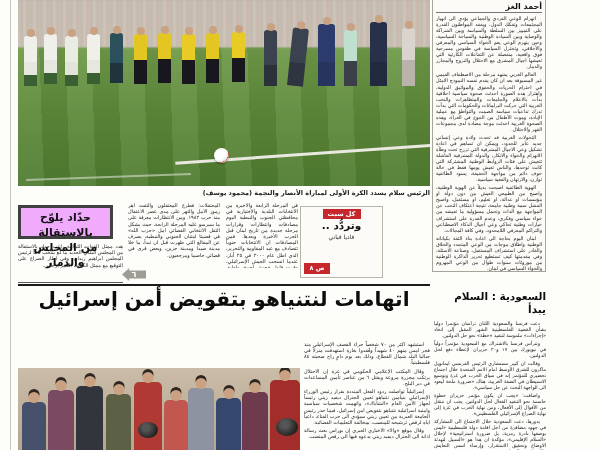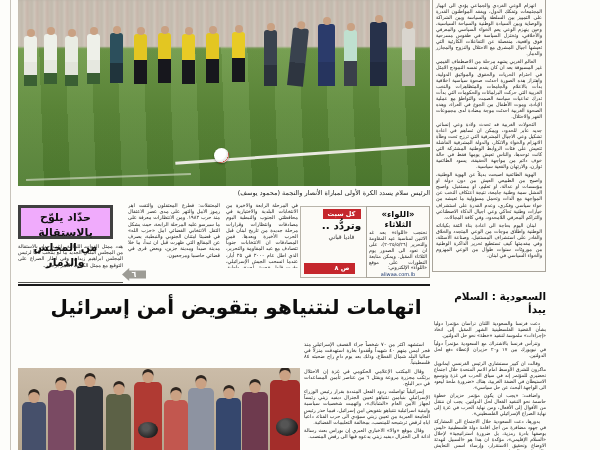--- a/index.html
+++ b/index.html
@@ -17,21 +17,21 @@
     filter:blur(1.6px);opacity:.9;}
   .pitch-stripes{left:0;top:47px;width:100%;height:139px;
     background:repeating-linear-gradient(88deg,rgba(255,255,255,.06) 0 26px,rgba(0,0,0,.05) 26px 52px);}
   .touchline{left:38%;top:152px;width:68%;height:3px;background:#e9e9e0;transform:rotate(-4deg);}
   .touchline2{left:2%;top:176px;width:40%;height:2px;background:rgba(233,233,224,.55);transform:rotate(-2deg);}
   .person{position:absolute;width:13px;height:50px;border-radius:3px 3px 0 0;}
   .person::before{content:"";position:absolute;left:50%;top:-7px;transform:translateX(-50%);
     width:8px;height:8px;border-radius:50%;background:#c9a183;}
   .ball{left:196px;top:148px;width:15px;height:15px;border-radius:50%;
     background:radial-gradient(circle at 35% 35%,#ffffff 45%,#e3e3e3 65%,#c33b2e 66%,#ffffff 78%);box-shadow:0 1px 2px rgba(0,0,0,.4);}
-  .caption{left:18px;top:189px;width:412px;font-size:6.5px;color:#222;text-align:right;direction:rtl;}
+  .caption{left:18px;top:189px;width:412px;font-size:6.5px;color:#222;text-align:right;direction:rtl;font-weight:bold;}
   
   .opinion-box{left:432px;top:0;width:114px;height:272px;border:1px solid #a9a49a;border-top:none;
     background:#fcfbf7;padding:2px 3px;box-sizing:border-box;direction:rtl;overflow:hidden;}
   .opinion-byline{font-weight:bold;font-size:8px;text-align:right;border-bottom:1px solid #777;
     padding-bottom:1px;margin-bottom:2px;color:#111;}
   .opinion-box p{margin:0 0 2px 0;font-size:4.9px;line-height:6.05px;text-align:justify;color:#1c1c1c;text-indent:6px;}
   
   .haddad-box{left:18px;top:205px;width:95px;height:34px;background:#f0abfc;border:3px solid #404040;
     text-align:center;font-weight:bold;font-size:11px;line-height:15px;direction:rtl;color:#111;box-sizing:border-box;padding-top:2px;}
   .haddad-body{left:18px;top:243px;width:105px;height:37px;font-size:5px;line-height:6.2px;
@@ -45,30 +45,30 @@
     line-height:13px;text-align:center;font-weight:bold;
     clip-path:polygon(0 50%,30% 0,30% 20%,100% 20%,100% 80%,30% 80%,30% 100%);}
   .mabain-box{left:300px;top:206px;width:83px;height:72px;border:1px solid #b9b5ab;background:#fcfbf7;
     box-sizing:border-box;direction:rtl;text-align:center;}
   .mabain-tag{margin:2px auto 0;width:38px;height:10px;background:#c5272d;color:#fff;font-size:6.5px;
     line-height:10px;font-weight:bold;}
   .mabain-t1{font-weight:bold;font-size:10.5px;line-height:13px;margin-top:2px;color:#111;}
   .mabain-t2{font-weight:bold;font-size:10.5px;line-height:12px;color:#111;}
   .mabain-author{font-size:6px;color:#333;margin-top:2px;}
   .mabain-badge{position:absolute;left:3px;bottom:3px;width:26px;height:11px;background:#c5272d;
-    color:#fff;font-size:6.5px;line-height:11px;font-weight:bold;text-align:center;padding-left:25px;}
+    color:#fff;font-size:6.5px;line-height:11px;font-weight:bold;text-align:center;}
   .liwaa-box{left:366px;top:206px;width:64px;height:72px;border:1px solid #aaa69c;background:#fcfbf7;
     box-sizing:border-box;padding:2px;direction:rtl;overflow:hidden;}
   .liwaa-title{font-weight:bold;font-size:8.5px;text-align:center;color:#111;margin-bottom:1px;}
   .liwaa-body{font-size:4.8px;line-height:5.9px;text-align:justify;color:#1c1c1c;}
   .liwaa-url{direction:ltr;font-size:5px;text-align:center;color:#16326b;}
   
   .band-rule{left:18px;top:284px;width:412px;height:2px;background:#1b1b1b;}
-  .headline1{left:30px;top:288px;width:412px;text-align:center;font-weight:bold;font-size:20px;
-    line-height:23px;direction:rtl;color:#0d0d0d;margin-top:8px;}
+  .headline1{left:18px;top:288px;width:412px;text-align:center;font-weight:bold;font-size:20px;
+    line-height:23px;direction:rtl;color:#0d0d0d;}
   .headline2{left:18px;top:312px;width:412px;text-align:center;font-weight:bold;font-size:21px;
     line-height:25px;direction:rtl;color:#0d0d0d;}
   
   .gaza-photo{left:18px;top:368px;width:282px;height:82px;overflow:hidden;
     background:linear-gradient(#cbbca8,#b5a68f);}
   .kid{position:absolute;border-radius:5px 5px 0 0;}
   .kid::before{content:"";position:absolute;left:50%;top:-10px;transform:translateX(-50%);
     width:11px;height:11px;border-radius:50%;background:#caa183;box-shadow:0 -3px 0 0 #2e2620;}
   .pot{position:absolute;border-radius:50%;background:radial-gradient(circle at 40% 35%,#555 20%,#222 70%);}
   .gaza-col{left:304px;top:341px;width:126px;height:109px;font-size:5px;line-height:6.15px;
@@ -107,20 +107,21 @@
     <div class="person" style="left:272px;top:28px;height:58px;width:16px;background:linear-gradient(#39424e 0 60%,#2e3540 60% 100%);transform:rotate(6deg);"></div>
     <div class="person" style="left:300px;top:24px;height:62px;width:17px;background:linear-gradient(#2b3b6b 0 62%,#26345e 62% 100%);"></div>
     <div class="person" style="left:326px;top:30px;height:56px;background:linear-gradient(#bfe0cf 0 55%,#3a3f4a 55% 100%);"></div>
     <div class="person" style="left:352px;top:22px;height:64px;width:17px;background:linear-gradient(#27314a 0 62%,#212a3f 62% 100%);"></div>
     <div class="person" style="left:384px;top:28px;height:58px;background:linear-gradient(#d9d5ce 0 55%,#b9b4ab 55% 100%);"></div>
     <div class="abs ball"></div>
   </div>
   <div class="abs caption">الرئيس سلام يسدد الكرة الأولى لمباراة الأنصار والنجمة (محمود يوسف)</div>
 
   <div class="abs opinion-box">
+    <div class="opinion-byline">أحمد الغز</div>
     <p>انهزام الوعي الفردي والجماعي يؤدي الى انهيار المجتمعات وتفكك الدول، ويفقد المواطنون القدرة على التمييز بين السلطة والسياسة وبين الشراكة والوصاية وبين السيادة الوطنية والسياحة السياسية، وحين ينهزم الوعي يعم الخواء السياسي والمعرفي والأخلاقي، وتختزل السياسة في طقوس مسرحية فوق واقعية، منفصلة عن التفاعلات الكارثية التي تعيشها اجيال المشرق مع الاحتلال والنزوح والمجازر والدمار.</p>
     <p>العالم الغربي يشهد مرحلة من الاصطفاف القيمي غير المسبوقة بعد ان كان يقدم نفسه النموذج الامثل في احترام الحريات والحقوق والمواثيق الدولية، واهتزاز هذه الصورة احدثت صحوة سياسية اخلاقية بدأت بالاعلام والجامعات والمتظاهرات والنخب الغربية التي حركت البرلمانات والحكومات التي بدأت تدرك تداعيات سياسة الصمت والتواطؤ مع عملية الإبادة، وموت الأطفال من الجوع في العراء، وهذه الصحوة الغربية احدثت موجة مضادة لدى مجموعات القهر والاحتلال.</p>
     <p>التحولات الغربية قد تحدث ولادة وعي إنساني جديد عابر للحدود، ويمكن ان تساهم في اعادة تشكيل وعي الاجيال المشرقية التي ترزح تحت وطأة الانهزام والخواء والانكار، والدولة المشرقية الفاشلة تتعيش على فئات الروابط الوطنية المشتركة التي كانت توحدها، والناس تعيش يومها فقط في حالة خوف دائم من مواجهة الحقيقة، يسود الطائفية توازن، والارتهان والقعية سياسية.</p>
     <p>الهوية الطائفية اصبحت بديلاً عن الهوية الوطنية، واصبح من الطبيعي العيش من دون دولة او مؤسسات او عدالة، او تعليم، او مستقبل، واصبح الفشل سمة وطنية جامعة، نتيجة اعتكاف النخب عن المواجهة مع الذات وتحمل مسؤولية ما تعيشه من خواء سياسي وفكري، وعدم القدرة على استشراف خيارات وطنية تحاكي وعي اجيال الذكاء الاصطناعي والتراكم المعرفي اللامحدود، وفي كافة المجالات.</p>
     <p>لبنان اليوم بحاجة الى اعادة بناء الثقة بكياناته الوطنية واطلاق موجات من الوعي المتجدد والخلاق والقادر على استشراف المستقبل، وصناعة الاسئلة، وفي مقدمتها كيف تستطيع تحرير الذاكرة الوطنية من موروثات سنوات طوال من الوعي المهزوم والخواء السياسي في لبنان.</p>
 
   </div>
 
   <div class="abs haddad-box">
     <div>حدّاد يلوّح بالاستقالة</div>
@@ -133,25 +134,20 @@
   <div class="abs mid-col col2">في المرحلة الرابعة والاخيرة من الانتخابات البلدية والاختيارية في محافظتي الجنوب والنبطية اليوم مصادفات وانتظارات وقرارات مرحلة جديدة من تاريخ لبنان قبل الحرب الأخيرة وبعدها. فمن المصادفات ان الانتخابات جنوباً تتصادف مع عيد المقاومة والتحرير، الذي اطل عام ٢٠٠٠ في ٢٥ أيار، عندما انسحب الجيش الإسرائيلي، وفرت فلول «جيش لحد»، واطبق على معتقل الخيام، وسائر</div>
   <div class="abs arrow6">٦</div>
 
   <div class="abs mabain-box">
     <div class="mabain-tag">كل سبت</div>
     <div class="mabain-t2">وتردُّد ..</div>
     <div class="mabain-author">فاديا قباني</div>
     <div class="mabain-badge">ص ٨</div>
   </div>
 
-  <div class="abs liwaa-box">
-    <div class="liwaa-title">«اللواء» الثلاثاء</div>
-    <div class="liwaa-body">تحتجب «اللواء» بعد غد الاثنين لمناسبة عيد المقاومة والتحرير (٢٠٢٥/٥/٢٦)، على ان تعود الى الصدور يوم الثلاثاء المقبل. ويمكن متابعة التطورات على موقع «اللواء» الإلكتروني:</div>
-    <div class="liwaa-url">aliwaa.com.lb</div>
-  </div>
 
   <div class="abs band-rule"></div>
   <div class="abs headline1">اتهامات لنتنياهو بتقويض أمن إسرائيل</div>
 
   <div class="abs gaza-photo">
     <div class="kid" style="left:4px;top:34px;width:24px;height:48px;background:#46506b;"></div>
     <div class="kid" style="left:30px;top:22px;width:26px;height:60px;background:#7a4a63;"></div>
     <div class="kid" style="left:58px;top:18px;width:27px;height:64px;background:#32353b;"></div>
     <div class="kid" style="left:88px;top:26px;width:25px;height:56px;background:#5c6146;"></div>
     <div class="kid" style="left:116px;top:14px;width:28px;height:68px;background:#b03a33;"></div>

